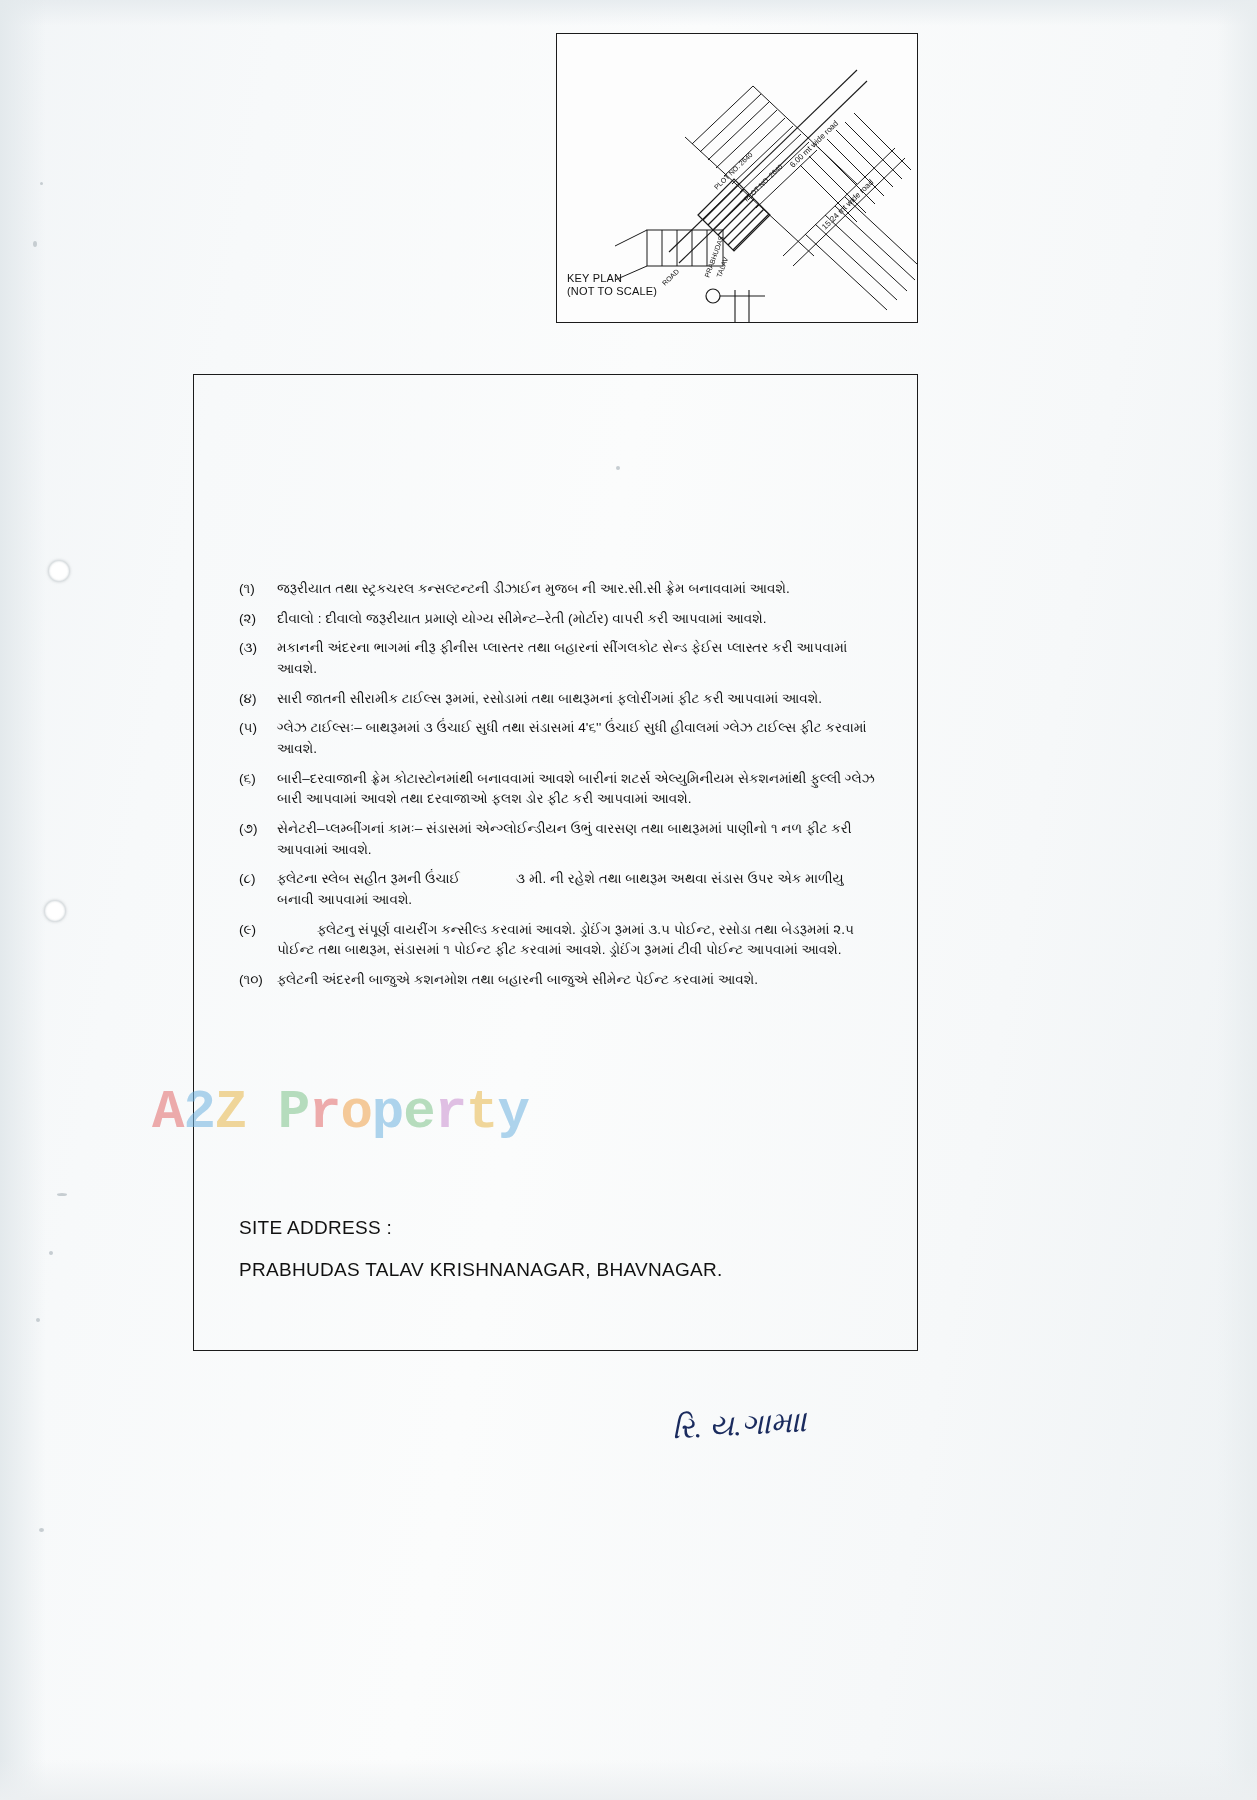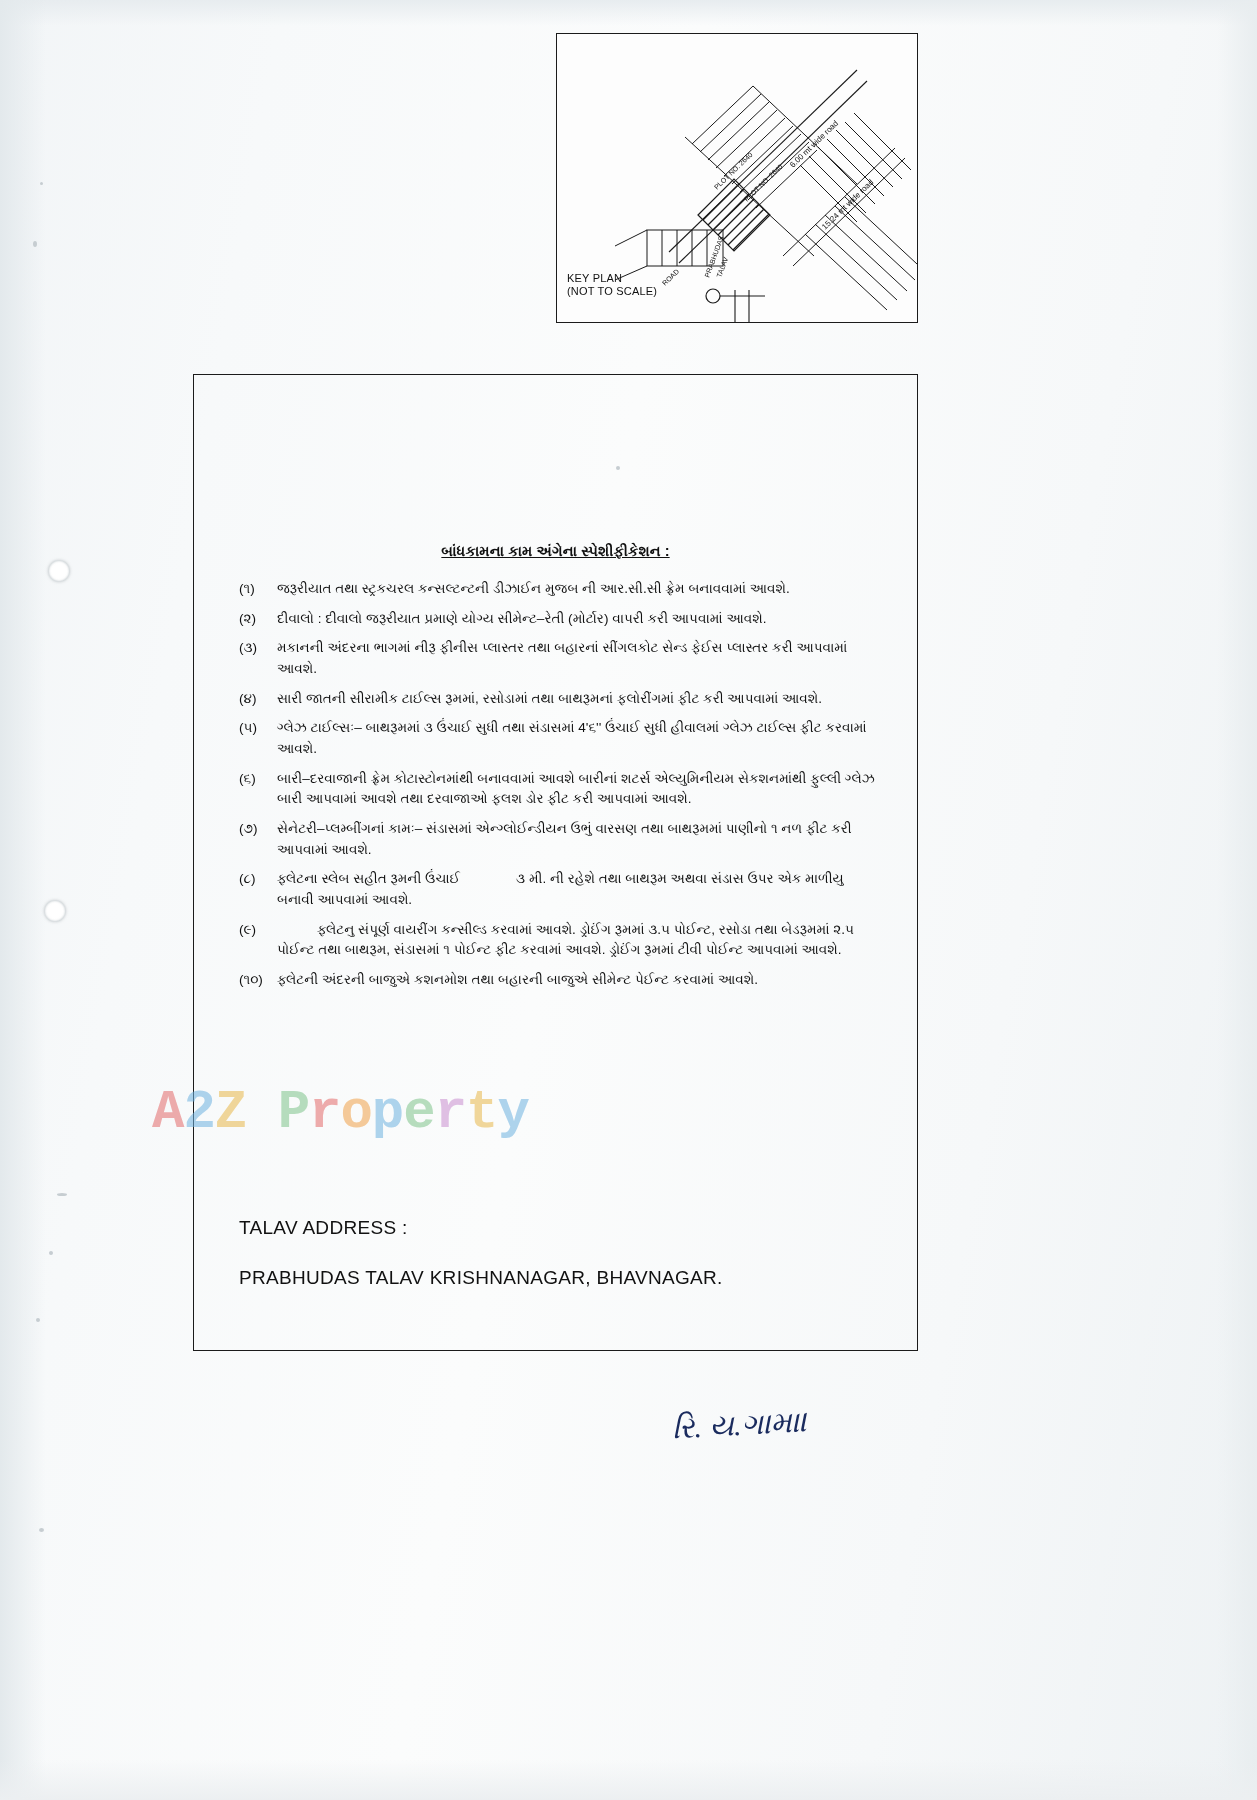--- a/index.html
+++ b/index.html
@@ -134,21 +134,21 @@
     position: absolute;
     left: 45px;
     top: 836px;
     color: #111;
   }
   .site-line {
     font-size: 19px;
     line-height: 34px;
     letter-spacing: 0.3px;
   }
-  .site-line.gapped { margin-top: 16px; }
+  .site-line.gapped { margin-top: 8px; }
 
   
   .wm-center {
     position: absolute;
     left: 152px;
     top: 1082px;
     font-size: 54px;
     font-weight: bold;
     letter-spacing: -1px;
     font-family: Liberation Mono, monospace;
@@ -294,21 +294,20 @@
     </svg>
 
     <div class="kp-label">
       <div>KEY PLAN</div>
       <div>(NOT TO SCALE)</div>
     </div>
   </div>
 
   <div class="specbox">
 
-    <div class="spec-title">બાંધકામના કામ અંગેના સ્પેશીફીકેશન :</div>
 
     <div class="spec-list">
 
       <div class="spec-item">
         <div class="spec-num">(૧)</div>
         <div class="spec-text">જરૂરીયાત તથા સ્ટ્રકચરલ કન્સલ્ટન્ટની ડીઝાઈન મુજબ ની આર.સી.સી ફ્રેમ બનાવવામાં આવશે.</div>
       </div>
 
       <div class="spec-item">
         <div class="spec-num">(૨)</div>
@@ -353,21 +352,21 @@
       </div>
 
       <div class="spec-item">
         <div class="spec-num">(૧૦)</div>
         <div class="spec-text">ફ્લેટની અંદરની બાજુએ કશનમોશ તથા બહારની બાજુએ સીમેન્ટ પેઈન્ટ કરવામાં આવશે.</div>
       </div>
 
     </div>
 
     <div class="site-block">
-      <div class="site-line">TALAV ADDRESS :</div>
+      <div class="site-line">SITE ADDRESS :</div>
       <div class="site-line gapped">PRABHUDAS TALAV KRISHNANAGAR, BHAVNAGAR.</div>
     </div>
 
   </div>
 
   <div class="wm-center">
     <span class="a">A</span><span class="two">2</span><span class="z">Z</span>&nbsp;<span class="p">P</span><span class="r">r</span><span class="o">o</span><span class="pp">p</span><span class="e">e</span><span class="r2">r</span><span class="t">t</span><span class="y">y</span>
   </div>
 
 

